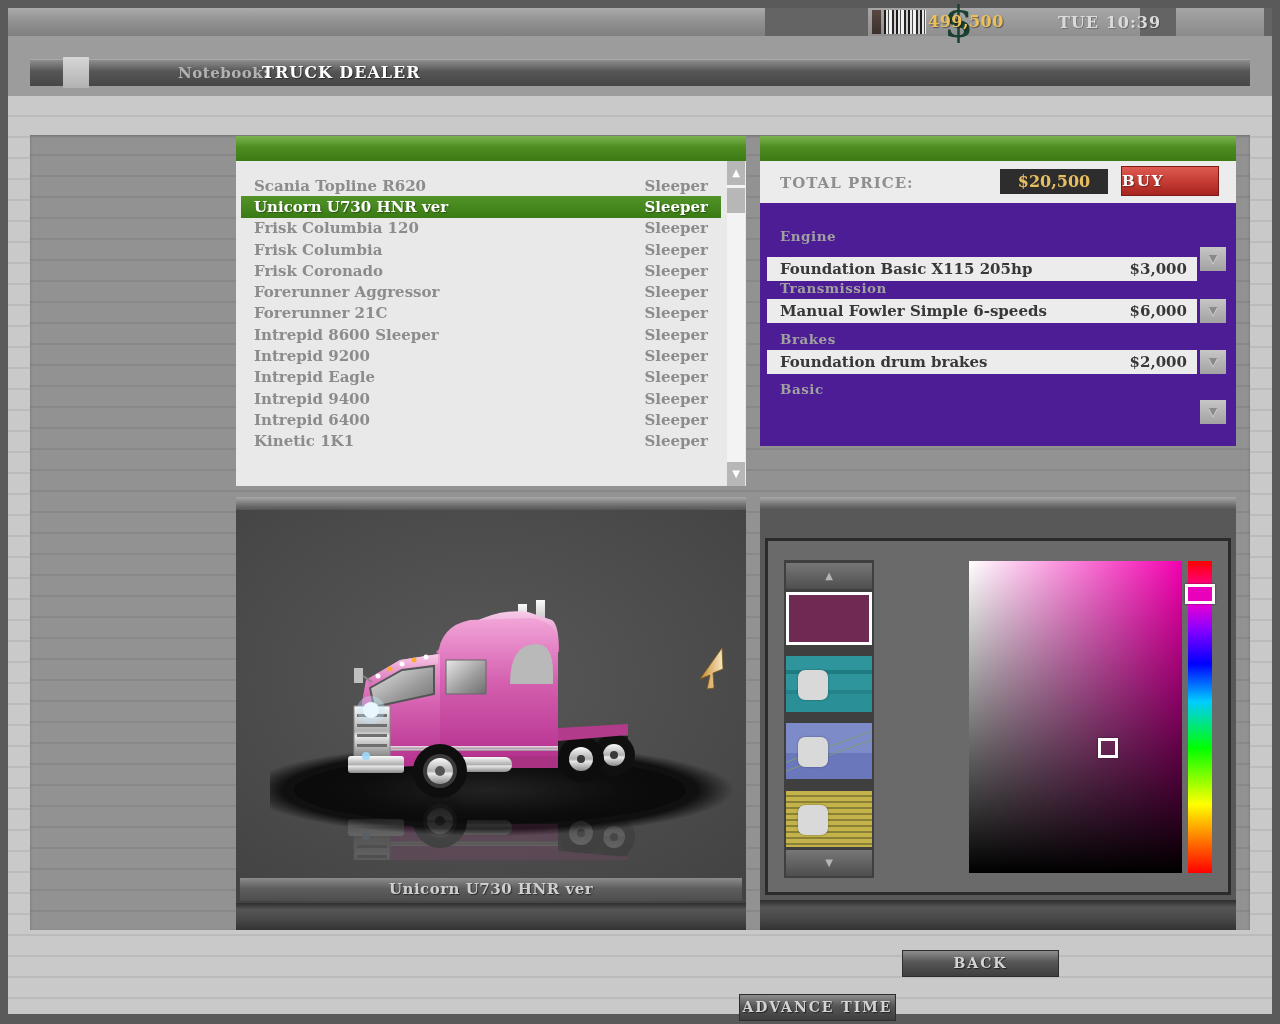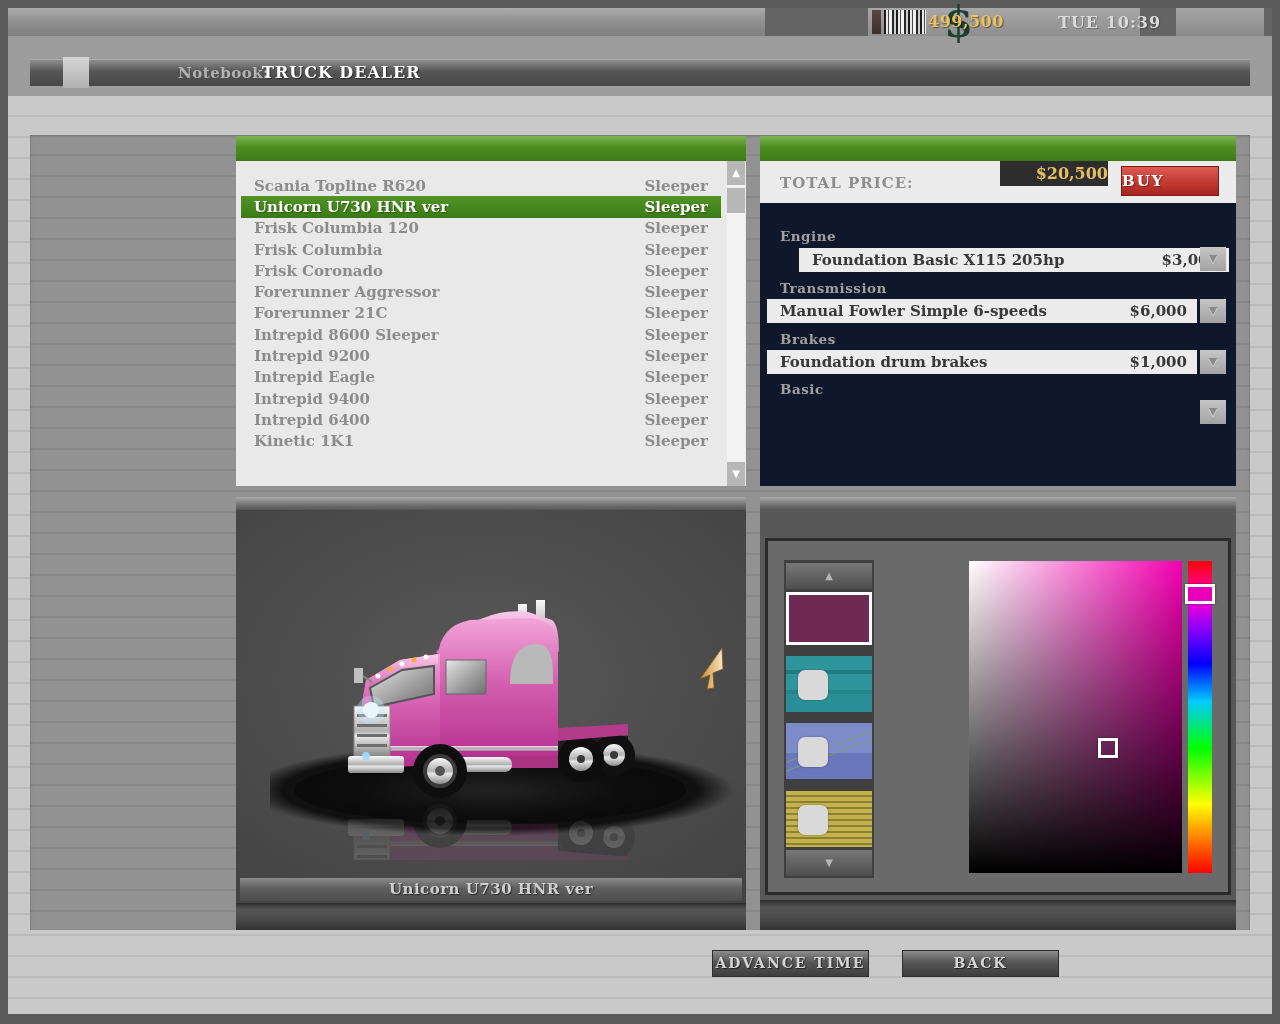--- a/index.html
+++ b/index.html
@@ -49,25 +49,25 @@
   .rows{position:absolute;left:5px;top:39px;width:480px;}
   .row{height:21.3px;display:flex;align-items:center;justify-content:space-between;
     padding:0 13px;font-size:15px;font-weight:bold;color:#8c8c8c;}
   .row.selected{background:linear-gradient(180deg,#529428 0%,#3a7a14 100%);color:#fff;
     text-shadow:1px 1px 1px rgba(0,0,0,.35);}
   .scrollbar{position:absolute;right:1px;top:25px;width:18px;height:325px;background:#f3f3f3;}
   .scroll-btn{position:absolute;left:0;width:18px;height:24px;background:#b7b7b7;
     color:#fff;font-size:10px;text-align:center;line-height:24px;font-family:"DejaVu Sans","Liberation Sans",sans-serif;}
   .scroll-thumb{position:absolute;left:0;top:27px;width:18px;height:25px;background:#b7b7b7;}
   
-  .options-panel{left:760px;top:136px;width:476px;height:350px;background:#0f172a;}
+  .options-panel{left:760px;top:136px;width:476px;height:310px;background:#4c1d95;}
   .price-row{position:absolute;left:0;top:25px;width:100%;height:42px;background:#ececec;}
   .total-label{position:absolute;left:20px;top:13px;font-size:15px;font-weight:bold;color:#8e8e8e;letter-spacing:1px;}
-  .price-box{position:absolute;left:240px;top:0;width:108px;height:25px;background:#2d2d2d;
-    color:#e7bd62;font-size:16px;font-weight:bold;text-align:right;line-height:25px;}
+  .price-box{position:absolute;left:240px;top:8px;width:108px;height:25px;background:#2d2d2d;
+    color:#e7bd62;font-size:16px;font-weight:bold;text-align:center;line-height:25px;}
   .buy-btn{position:absolute;left:361px;top:5px;width:98px;height:30px;
     background:linear-gradient(180deg,#de5c52 0%,#c23a32 55%,#a82420 100%);
     border:1px solid #7e1b16;box-sizing:border-box;color:#fff;font-size:15px;font-weight:bold;
     letter-spacing:2px;text-align:left;line-height:28px;text-shadow:1px 1px 1px rgba(0,0,0,.4);}
   .opt-label{position:absolute;left:20px;font-size:13.5px;font-weight:bold;color:#a0a0a0;letter-spacing:.5px;}
   .opt-row{position:absolute;left:7px;width:430px;height:24px;background:#ececec;
     display:flex;align-items:center;justify-content:space-between;padding:0 10px 0 13px;
     box-sizing:border-box;font-size:15px;font-weight:bold;color:#383838;}
   .dd-btn{position:absolute;left:440px;width:26px;height:24px;
     background:linear-gradient(180deg,#c6c6c6,#a2a2a2);text-align:center;line-height:24px;
@@ -112,21 +112,21 @@
     border:3px solid #fff;box-sizing:border-box;box-shadow:0 0 2px rgba(0,0,0,.6);}
   .hue-bar{left:1188px;top:561px;width:24px;height:312px;
     background:linear-gradient(180deg,#f00 0%,#f0c 12%,#80f 22%,#00f 33%,#0cf 45%,#0f0 60%,#ff0 78%,#f80 88%,#f00 100%);}
   .hue-cursor{left:1185px;top:584px;width:30px;height:20px;border:3px solid #fff;
     box-sizing:border-box;background:#e800bb;box-shadow:0 0 2px rgba(0,0,0,.6);}
   
   .game-btn{top:950px;width:157px;height:27px;
     background:linear-gradient(180deg,#8d8d8d 0%,#565656 45%,#3e3e3e 100%);
     border:1px solid #2e2e2e;box-sizing:border-box;color:#d4d4d4;font-size:14px;font-weight:bold;
     letter-spacing:2px;text-align:center;line-height:25px;text-shadow:1px 1px 1px rgba(0,0,0,.55);}
-  .advance{left:712px;} .back{left:902px;}
+  .advance{left:739px;margin-top:44px;} .back{left:902px;}
 </style>
 </head>
 <body>
 
 <div class="abs topbar-light"></div>
 <div class="abs topbar-dark"></div>
 <div class="abs status-panel"></div>
 <div class="abs ticket"></div>
 <div class="abs barcode"></div>
 <div class="abs dollar">$</div>
@@ -207,37 +207,37 @@
 </div>
 
 <div class="abs options-panel">
   <div class="green-header"></div>
   <div class="price-row">
     <div class="total-label">TOTAL PRICE:</div>
     <div class="price-box">$20,500</div>
     <div class="buy-btn">BUY</div>
   </div>
   <div class="opt-label" style="top:92px;">Engine</div>
-  <div class="opt-row" style="top:112px;margin-left:32px;">
+  <div class="opt-row" style="top:121px;">
       <span>Foundation Basic X115 205hp</span>
       <span>$3,000</span>
     </div>
   <div class="dd-btn" style="top:111px;">▼</div>
 
   <div class="opt-label" style="top:144px;">Transmission</div>
   <div class="opt-row" style="top:163px;">
       <span>Manual Fowler Simple 6-speeds</span>
       <span>$6,000</span>
     </div>
   <div class="dd-btn" style="top:163px;">▼</div>
 
   <div class="opt-label" style="top:195px;">Brakes</div>
   <div class="opt-row" style="top:214px;">
       <span>Foundation drum brakes</span>
-      <span>$1,000</span>
+      <span>$2,000</span>
     </div>
   <div class="dd-btn" style="top:214px;">▼</div>
 
   <div class="opt-label" style="top:245px;">Basic</div>
   <div class="dd-btn" style="top:264px;">▼</div>
 </div>
 
 <div class="abs preview-panel">
   <div class="bevel"></div>
   <svg style="position:absolute;left:34px;top:63px;" width="470" height="300" viewBox="0 0 470 300">

